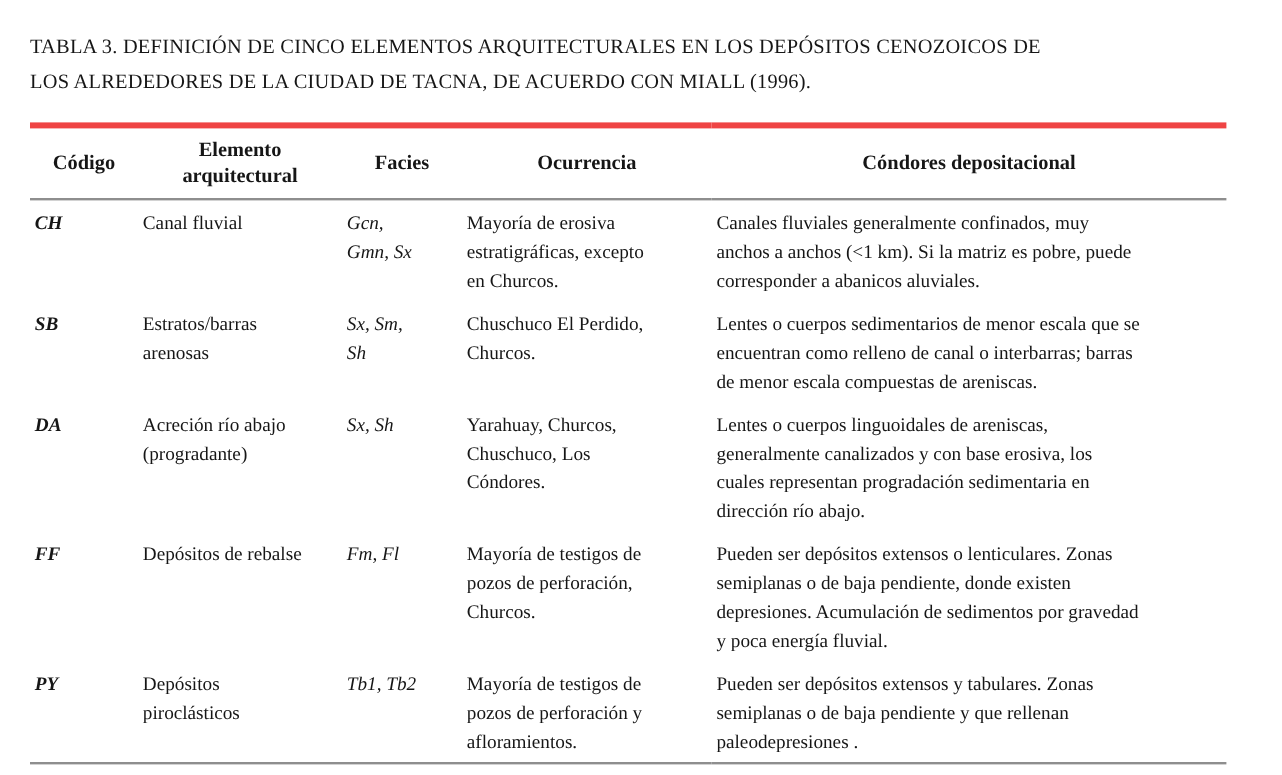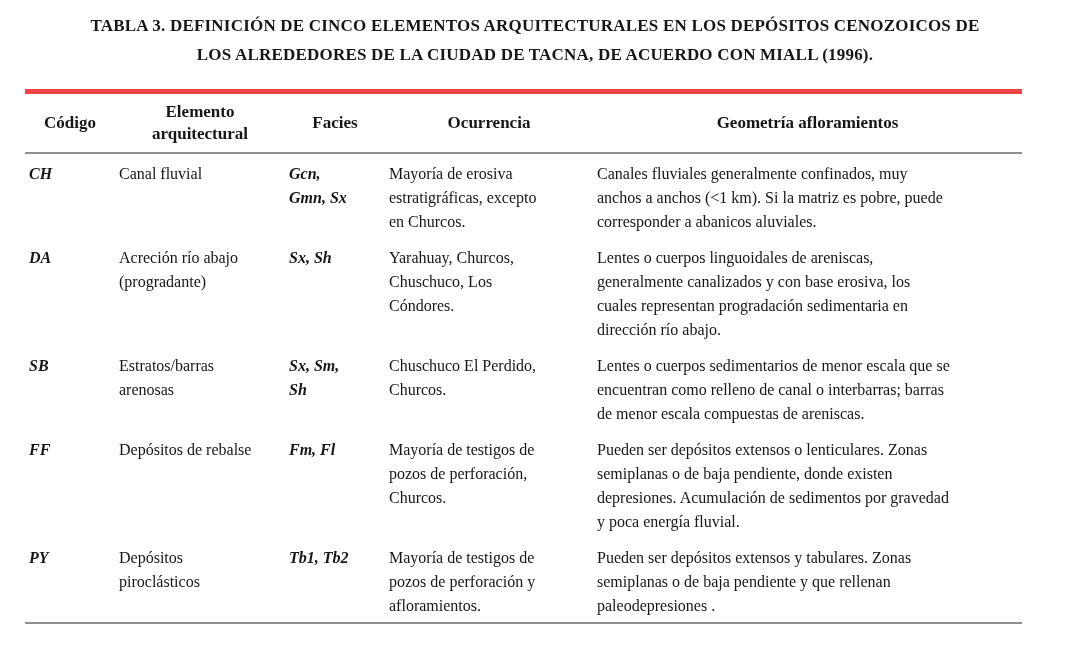--- a/index.html
+++ b/index.html
@@ -11,26 +11,25 @@
     overflow: hidden;
     font-family: "Liberation Serif", "DejaVu Serif", serif;
     color: #161616;
   }
   .page {
     box-sizing: border-box;
     width: 1068px;
     padding: 8px 23px 0 25px;
   }
   .table-title {
-    text-align: center;
-    font-weight: bold;
+    font-weight: normal;
     font-size: 17px;
     line-height: 29px;
     white-space: pre-line;
-    margin: 3px 0 20px 0;
+    margin: 16px 0 20px 0;
     letter-spacing: 0.2px;
   }
   table.def-table {
     border-collapse: collapse;
     table-layout: fixed;
     width: 997px;
     border-top: 5px solid #ef4444;
     border-bottom: 2px solid #8e8e8e;
   }
   table.def-table col.c-codigo    { width: 90px; }
@@ -54,21 +53,21 @@
     line-height: 24px;
     padding: 8px 8px 4px 4px;
     white-space: pre-line;
   }
   td.codigo {
     font-weight: bold;
     font-style: italic;
     padding-left: 12px;
   }
   td.facies {
-    font-weight: bold;
+    font-weight: normal;
     font-style: italic;
   }
 </style>
 </head>
 <body>
 
 <div class="page">
 
   <div class="table-title">TABLA 3. DEFINICIÓN DE CINCO ELEMENTOS ARQUITECTURALES EN LOS DEPÓSITOS CENOZOICOS DE
 LOS ALREDEDORES DE LA CIUDAD DE TACNA, DE ACUERDO CON MIALL (1996).</div>
@@ -81,60 +80,60 @@
       <col class="c-ocurr">
       <col class="c-geom">
     </colgroup>
     <thead>
       <tr>
         <th>Código</th>
         <th>Elemento
 arquitectural</th>
         <th>Facies</th>
         <th>Ocurrencia</th>
-        <th>Geometría afloramientos</th>
+        <th>Cóndores depositacional</th>
       </tr>
     </thead>
     <tbody>
       <tr>
         <td class="codigo">CH</td>
         <td class="elem">Canal fluvial</td>
         <td class="facies">Gcn,
 Gmn, Sx</td>
         <td class="ocurr">Mayoría de erosiva
 estratigráficas, excepto
 en Churcos.</td>
         <td class="geom">Canales fluviales generalmente confinados, muy
 anchos a anchos (&lt;1 km). Si la matriz es pobre, puede
 corresponder a abanicos aluviales.</td>
       </tr>
       <tr>
+        <td class="codigo">SB</td>
+        <td class="elem">Estratos/barras
+arenosas</td>
+        <td class="facies">Sx, Sm,
+Sh</td>
+        <td class="ocurr">Chuschuco El Perdido,
+Churcos.</td>
+        <td class="geom">Lentes o cuerpos sedimentarios de menor escala que se
+encuentran como relleno de canal o interbarras; barras
+de menor escala compuestas de areniscas.</td>
+      </tr>
+      <tr>
         <td class="codigo">DA</td>
         <td class="elem">Acreción río abajo
 (progradante)</td>
         <td class="facies">Sx, Sh</td>
         <td class="ocurr">Yarahuay, Churcos,
 Chuschuco, Los
 Cóndores.</td>
         <td class="geom">Lentes o cuerpos linguoidales de areniscas,
 generalmente canalizados y con base erosiva, los
 cuales representan progradación sedimentaria en
 dirección río abajo.</td>
-      </tr>
-      <tr>
-        <td class="codigo">SB</td>
-        <td class="elem">Estratos/barras
-arenosas</td>
-        <td class="facies">Sx, Sm,
-Sh</td>
-        <td class="ocurr">Chuschuco El Perdido,
-Churcos.</td>
-        <td class="geom">Lentes o cuerpos sedimentarios de menor escala que se
-encuentran como relleno de canal o interbarras; barras
-de menor escala compuestas de areniscas.</td>
       </tr>
       <tr>
         <td class="codigo">FF</td>
         <td class="elem">Depósitos de rebalse</td>
         <td class="facies">Fm, Fl</td>
         <td class="ocurr">Mayoría de testigos de
 pozos de perforación,
 Churcos.</td>
         <td class="geom">Pueden ser depósitos extensos o lenticulares. Zonas
 semiplanas o de baja pendiente, donde existen

